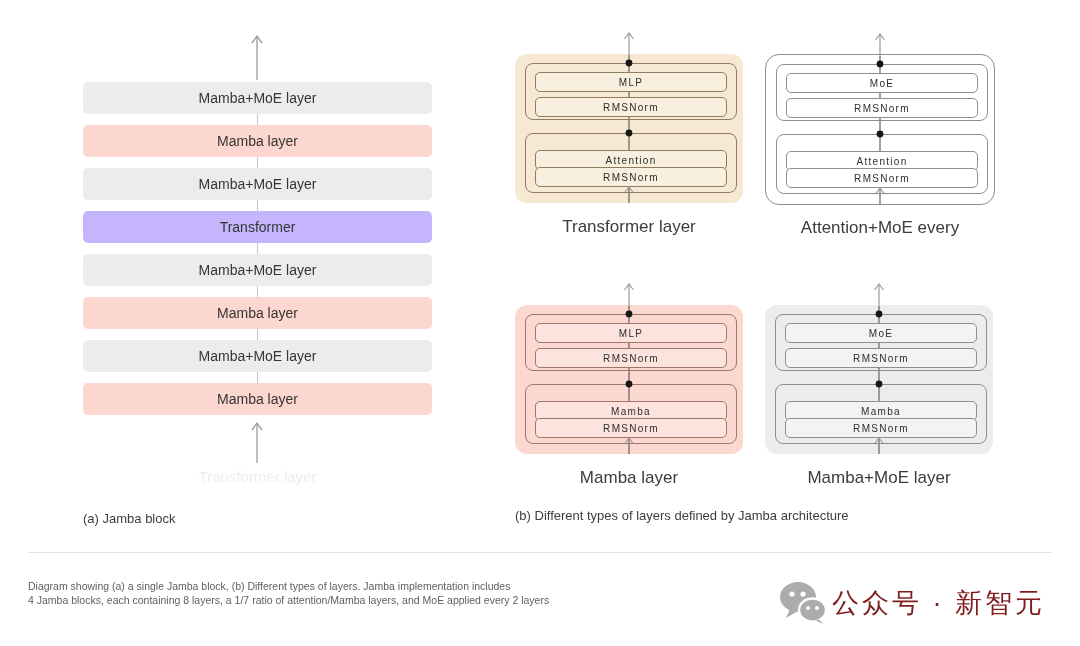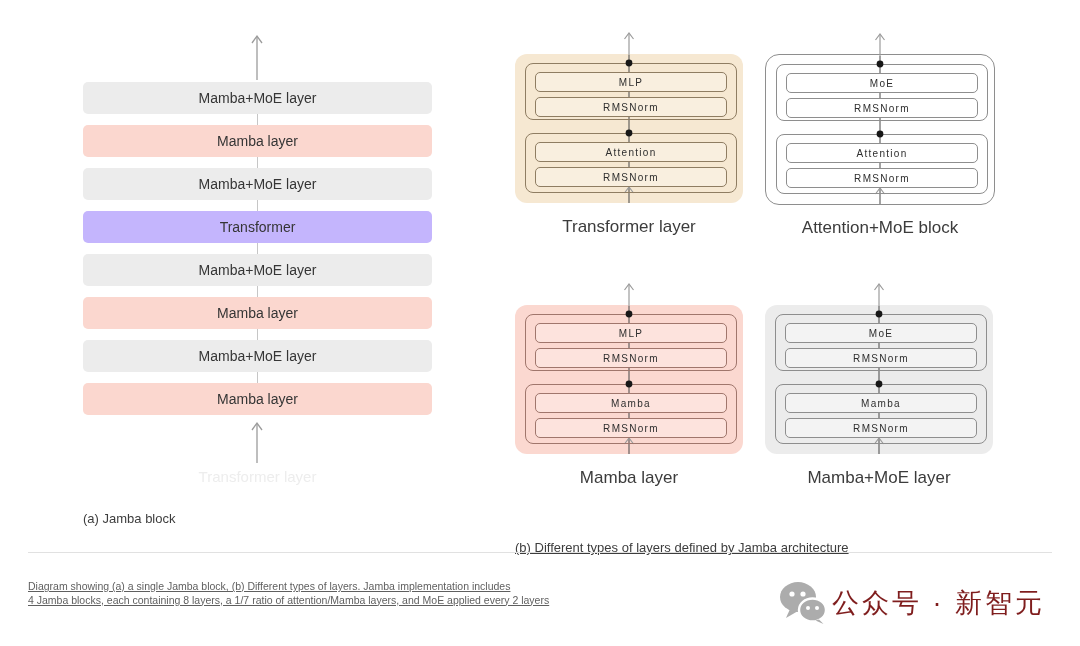--- a/index.html
+++ b/index.html
@@ -23,55 +23,55 @@
   .v-arrow{position:absolute;}
   .v-arrow path{stroke:#9b9b9b;stroke-width:1.3;fill:none;}
   .faint-label{
     position:absolute;left:83px;top:468px;width:349px;text-align:center;
     font-size:15px;color:#ededed;
   }
   .caption{
     position:absolute;font-size:13px;color:#3d3d3d;text-align:left;
   }
   .caption-a{left:83px;top:511px;width:349px;}
-  .caption-b{left:515px;top:540px;width:390px;text-decoration:underline;}
+  .caption-b{left:515px;top:508px;width:390px;}
   
   .panel{position:absolute;width:228px;height:149px;border-radius:12px;}
   .panel[data-variant="beige"]{background:#f6e8d2;}
   .panel[data-variant="white"]{background:#ffffff;border:1px solid #8e8e8e;border-radius:14px;}
   .panel[data-variant="pink"]{background:#fbd8d0;}
   .panel[data-variant="gray"]{background:#ececec;}
   .flow-lines,.flow-dots{position:absolute;left:0;top:-26px;width:228px;height:176px;pointer-events:none;}
   .ln-gray{stroke:#9b9b9b;stroke-width:1.2;fill:none;}
   .ln-dark{stroke:#474747;stroke-width:1;fill:none;}
   .flow-dots circle{fill:#171717;}
   .sg{position:absolute;left:10px;width:212px;border-radius:8px;box-sizing:border-box;background:transparent;}
   .sg-top{top:9px;height:57px;}
   .sg-bot{top:79px;height:60px;}
   .obox{
     position:absolute;left:20px;width:192px;height:20px;border-radius:5px;box-sizing:border-box;
     display:flex;align-items:center;justify-content:center;
     font-size:10px;letter-spacing:1.3px;color:#2e2e2e;
   }
-  .o1{top:18px;} .o2{top:43px;} .o3{top:88px;} .o4{top:113px;}
+  .o1{top:18px;} .o2{top:43px;} .o3{top:96px;} .o4{top:113px;}
   .panel[data-variant="beige"] .sg{border:1px solid #8f7d62;}
   .panel[data-variant="beige"] .obox{border:1px solid #8f7d62;background:#f9efdf;}
   .panel[data-variant="white"] .sg{border:1px solid #8e8e8e;}
   .panel[data-variant="white"] .obox{border:1px solid #8e8e8e;background:#ffffff;}
   .panel[data-variant="pink"] .sg{border:1px solid #a0766c;}
   .panel[data-variant="pink"] .obox{border:1px solid #a0766c;background:#fde3dd;}
   .panel[data-variant="gray"] .sg{border:1px solid #8e8e8e;}
   .panel[data-variant="gray"] .obox{border:1px solid #8e8e8e;background:#f3f3f3;}
   .panel-title{
     position:absolute;left:0;top:163px;width:100%;text-align:center;
     font-size:17px;color:#3c3c3c;white-space:nowrap;
   }
   
   .divider{position:absolute;left:28px;top:552px;width:1024px;height:1px;background:#e1e1e1;}
-  .footer-text{position:absolute;left:28px;top:580px;font-size:10.5px;line-height:13.5px;color:#5f5f5f;text-decoration:underline;}
+  .footer-text{position:absolute;left:28px;top:580px;font-size:10.5px;line-height:13.5px;color:#5f5f5f;}
   .wechat-icon{position:absolute;left:779px;top:580px;}
   .watermark{
     position:absolute;left:832px;top:585px;font-size:27px;letter-spacing:3px;color:#7f1d1d;white-space:nowrap;
   }
 </style>
 </head>
 <body>
 
 <div class="canvas">
 
@@ -145,21 +145,21 @@
     <div class="sg sg-top"></div>
     <div class="sg sg-bot"></div>
     <div class="obox o1">MoE</div>
     <div class="obox o2">RMSNorm</div>
     <div class="obox o3">Attention</div>
     <div class="obox o4">RMSNorm</div>
     <svg class="flow-dots" viewBox="0 0 228 176">
       <circle cx="114" cy="35" r="3.4"></circle>
         <circle cx="114" cy="105" r="3.4"></circle>
     </svg>
-    <div class="panel-title">Attention+MoE block</div>
+    <div class="panel-title">Attention+MoE every</div>
   </div>
 
   <div class="panel" style="left:515px;top:305px" data-variant="pink">
     <svg class="flow-lines" viewBox="0 0 228 176">
       <path class="ln-gray" d="M114 27 V6"></path>
         <path class="ln-gray" d="M109.5 11 L114 5 L118.5 11"></path>
       <path class="ln-dark" d="M114 27 V175"></path>
       <path class="ln-gray" d="M109.5 165 L114 159 L118.5 165"></path>
     </svg>
     <div class="sg sg-top"></div>

